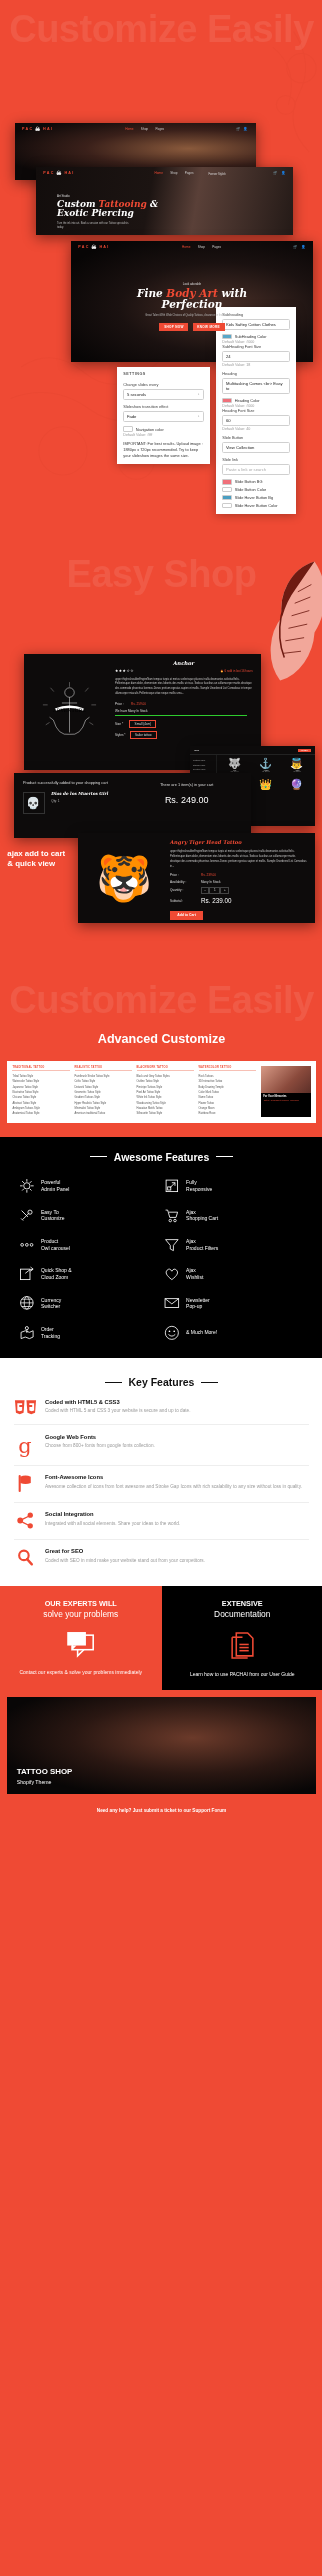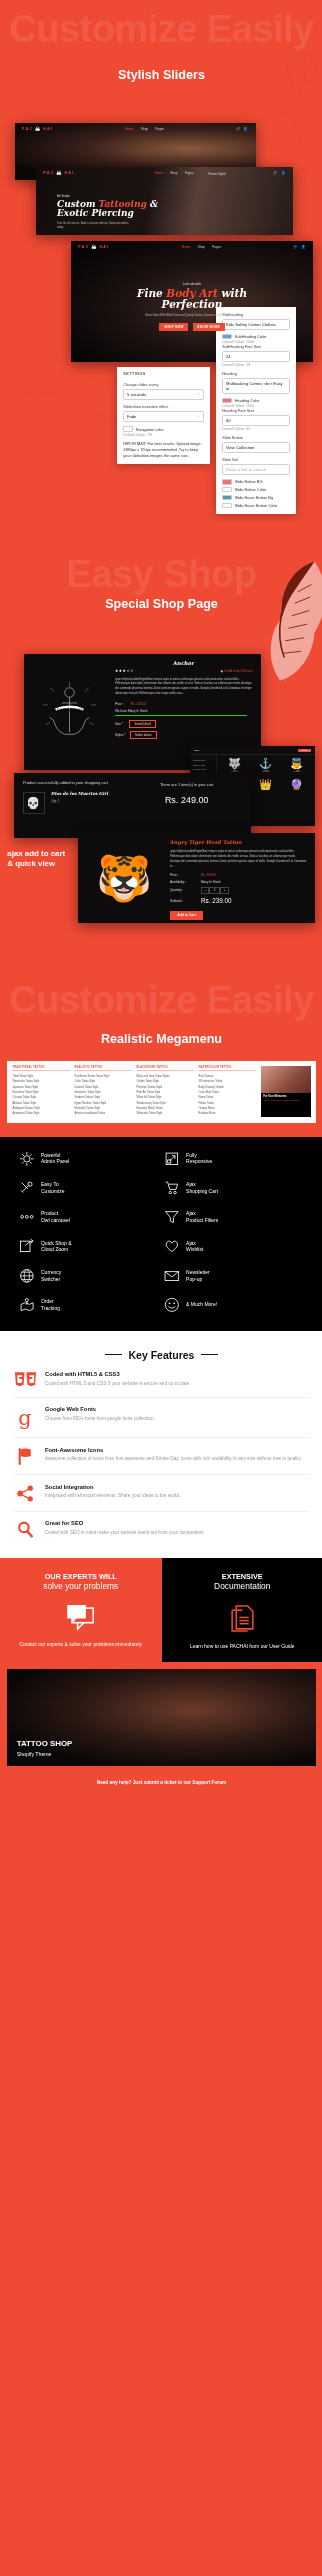--- a/index.html
+++ b/index.html
@@ -168,21 +168,20 @@
 
   svg { display:block; }
 </style>
 </head>
 <body>
 
 <div class="wrap">
 
 <div class="sec orange" style="height:542px;">
   <div class="ghost" style="top:8.4px;">Customize Easily</div>
-  <div class="sec-title" style="padding-top:68px;">Stylish Sliders</div>
 
   <svg class="tattoo-bg" viewBox="0 0 616 1035">
     <g stroke="#7a1a0a" stroke-width="2" fill="none" opacity=".55">
       <path d="M560 60 q40 60 10 120 q-30 60 20 110"></path>
       <path d="M520 90 q50 40 30 110"></path>
       <circle cx="575" cy="130" r="28"></circle>
           <circle cx="545" cy="200" r="18"></circle>
       <path d="M40 700 q60 -40 120 10 q60 50 130 -10 q70 -60 150 10"></path>
       <path d="M20 760 q80 -30 150 20 q70 50 160 -10"></path>
       <circle cx="120" cy="860" r="46"></circle>
@@ -344,21 +343,20 @@
       <span>Navigation color</span>
     </div>
     <div class="dflt">Default Value: #fff</div>
     <div class="note" style="margin-top:4.7px;">IMPORTANT: For best results. Upload image : 1880px x 720px recommended. Try to keep your slideshow images the same size.</div>
   </div>
 
 </div>
 
 <div class="sec orange" style="height:406px;">
   <div class="ghost" style="top:10.5px;">Easy Shop</div>
-  <div class="sec-title" style="padding-top:55px;">Special Shop Page</div>
 
   <svg style="position:absolute;right:-3.1px;top:15.7px;width:73px;height:126px;z-index:3;" viewBox="0 0 140 240">
     <path d="M118 6 q-34 10 -52 44 q-16 30 -10 62 q-20 24 -22 58 q-2 38 18 64 q26 -6 46 -34 q18 -26 20 -58 q18 -28 20 -64 q2 -40 -20 -72z" fill="#f2a79a"></path>
     <path d="M118 6 q-34 10 -52 44 q-16 30 -10 62 q8 -30 26 -54 q18 -26 36 -52z" fill="#6e1b12"></path>
     <path d="M92 40 q-30 28 -38 70 q-8 44 6 80" stroke="#6e1b12" stroke-width="3" fill="none"></path>
     <g stroke="#6e1b12" stroke-width="1.6" fill="none">
       <path d="M86 64 l26 -14"></path>
           <path d="M80 86 l30 -12"></path>
           <path d="M74 110 l34 -10"></path>
       <path d="M68 134 l36 -8"></path>
@@ -498,21 +496,21 @@
     </div>
   </div>
 
   <div class="cap" style="left:7.3px; top:307px; width:63px;">
     <span>ajax add to cart &amp; quick view</span>
   </div>
 </div>
 
 <div class="sec orange" style="height:189px;">
   <div class="ghost" style="top:31px;">Customize Easily</div>
-  <div class="sec-title" style="padding-top:84px;">Realistic Megamenu</div>
+  <div class="sec-title" style="padding-top:84px;">Advanced Customize</div>
   <div style="margin-top:14.7px;" id="megamenuMount">
         <div class="mm">
           <div class="mm-col">
             <h6>TRADITIONAL TATTOO</h6>
             <ul>
               <li>Tribal Tattoo Style</li>
               <li>Watercolor Tattoo Style</li>
               <li>Japanese Tattoo Style</li>
               <li>Illustrative Tattoo Style</li>
               <li>Chicano Tattoo Style</li>
@@ -563,20 +561,25 @@
           <div class="mm-promo">
             <div class="img"></div>
             <div class="tt">For Your Memories</div>
             <div class="tags">-Tattoo  -Permanent Makeup  -Piercings</div>
           </div>
         </div>
       </div>
 </div>
 
 <div class="sec black">
+  <div class="hr-title" style="color:#fff;">
+    <span class="ln"></span>
+    <span class="tx">Awesome Features</span>
+    <span class="ln"></span>
+  </div>
   <div class="feat-grid" id="featGrid">
         <div class="feat">
           <span class="ic">
             <svg viewBox="0 0 30 30" width="15.7" height="15.7">
               <circle cx="15" cy="15" r="6" fill="none" stroke="#fff" stroke-width="1.6"></circle>
               <g stroke="#fff" stroke-width="1.6" fill="none">
                 <path d="M15 2 v5 M15 23 v5 M2 15 h5 M23 15 h5 M6 6 l3.5 3.5 M20.5 20.5 L24 24 M24 6 l-3.5 3.5 M9.5 20.5 L6 24"></path>
               </g>
             </svg>
           </span>

